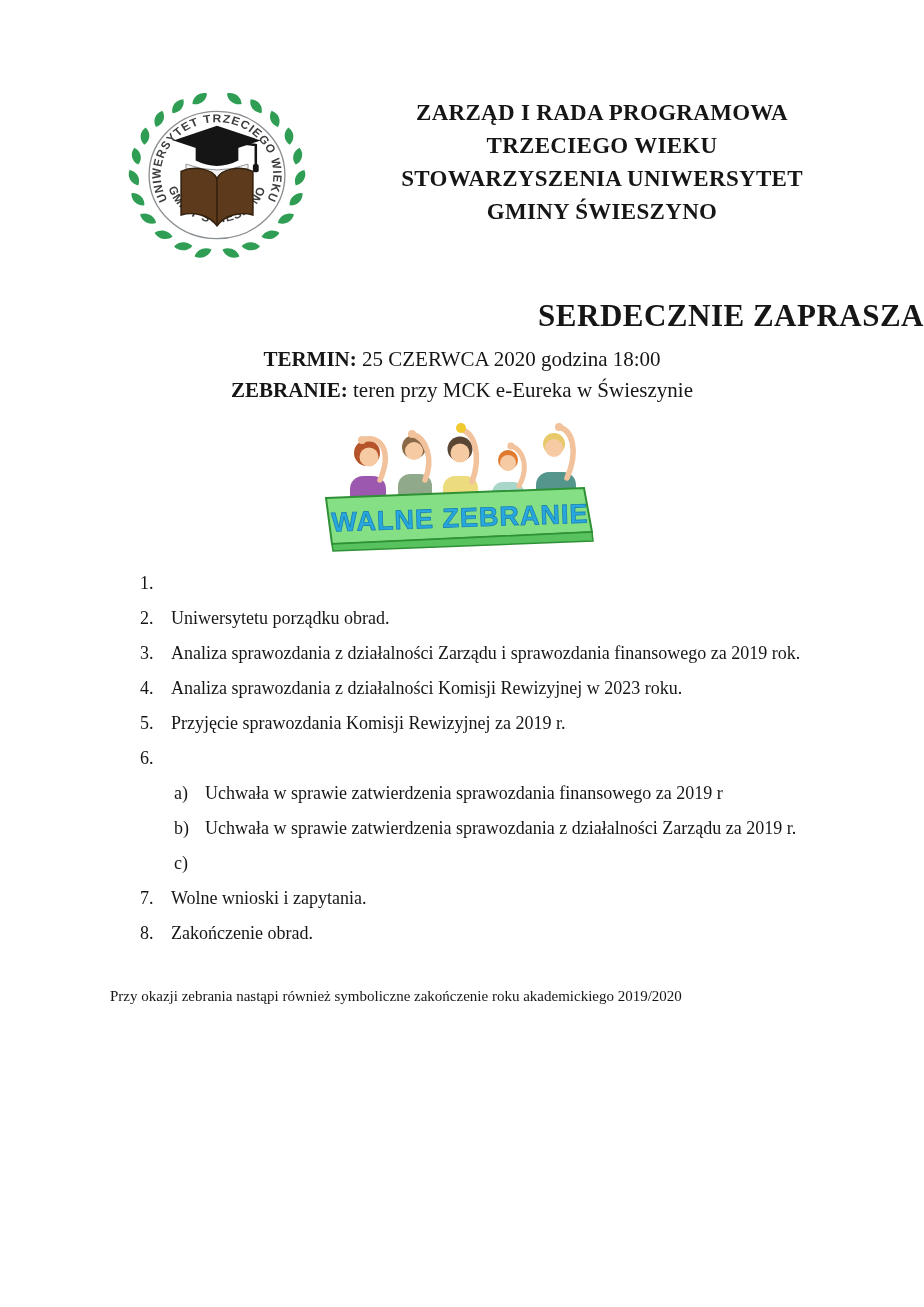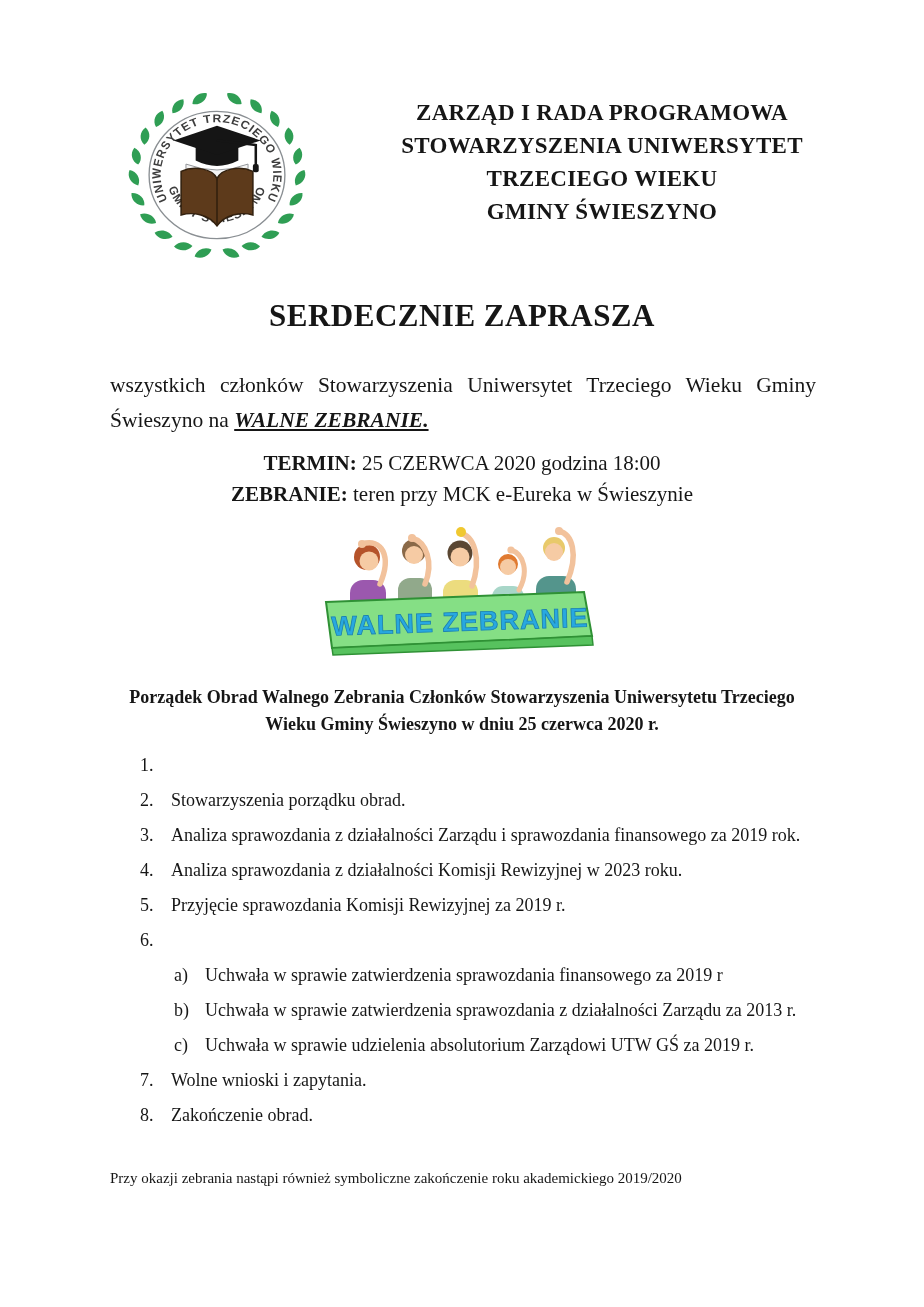--- a/index.html
+++ b/index.html
@@ -6,21 +6,21 @@
   .page{
     width:924px;height:1307px;background:#ffffff;margin:0 auto;
     font-family:"Liberation Serif",serif;color:#161616;
     position:relative;overflow:hidden;box-sizing:border-box;
   }
   
   .header-row{display:flex;align-items:flex-start;padding:84px 80px 0 120px;gap:46px;}
   .logo{flex:none;}
   .header-text{flex:1;text-align:center;font-weight:bold;font-size:23px;line-height:33px;padding-top:12px;letter-spacing:.3px;font-family:Liberation Serif, serif;}
   
-  .main-title{margin-top:32px;text-align:center;font-size:31px;font-weight:bold;letter-spacing:.5px;}
+  .main-title{margin-top:32px;text-align:right;font-size:31px;font-weight:bold;letter-spacing:.5px;}
   
   .invitation{margin:34px 108px 0 110px;font-size:21.5px;line-height:35px;text-align:justify;}
   .invitation .highlight{font-weight:bold;font-style:italic;text-decoration:underline;}
   
   .details{margin-top:10px;text-align:center;font-size:21px;line-height:31px;}
   
   .illustration-wrap{text-align:center;margin-top:14px;}
   
   .agenda-heading{margin:24px auto 0;width:716px;text-align:center;font-weight:bold;font-size:18px;line-height:27px;}
   .agenda-list{margin:16px 96px 0 110px;}
@@ -92,30 +92,28 @@
       <g fill="#151515">
         <path d="M 78 68 L 122 68 L 122 84 Q 100 96 78 84 Z"></path>
         <polygon points="100,46 145,62 100,78 55,62"></polygon>
         <polyline points="100,62 140,67 140,88" fill="none" stroke="#151515" stroke-width="2.6"></polyline>
         <rect x="137" y="88" width="6" height="9" rx="2"></rect>
       </g>
     </svg>
 
     <div class="header-text">
       <div>ZARZĄD I RADA PROGRAMOWA</div>
+      <div>TRZECIEGO WIEKU</div>
       <div>STOWARZYSZENIA UNIWERSYTET</div>
-      <div>TRZECIEGO WIEKU</div>
       <div>GMINY ŚWIESZYNO</div>
     </div>
   </div>
 
   <div class="main-title">SERDECZNIE ZAPRASZA</div>
 
-  <p class="invitation"><span>wszystkich członków Stowarzyszenia Uniwersytet Trzeciego Wieku Gminy Świeszyno na</span>
-    <span class="highlight">WALNE ZEBRANIE.</span></p>
 
   <div class="details">
     <div><b>TERMIN:</b>
       <span>25 CZERWCA 2020 godzina 18:00</span></div>
     <div><b>ZEBRANIE:</b>
       <span>teren przy MCK e-Eureka w Świeszynie</span></div>
   </div>
 
   <div class="illustration-wrap">
     <svg width="280" height="132" viewBox="0 0 280 132">
@@ -161,31 +159,30 @@
       </g>
 
       <g>
         <polygon points="4,78 262,68 270,112 10,124" stroke="#2f9135" stroke-width="2" fill="#85df85"></polygon>
         <polygon points="10,124 270,112 271,121 11,131" stroke="#2f9135" stroke-width="1.5" fill="#57c25e"></polygon>
         <text x="138" y="107" text-anchor="middle" transform="rotate(-2 138 100)" font-family="Liberation Sans, sans-serif" font-weight="bold" font-size="27" letter-spacing="1" stroke="#1a7fb0" stroke-width="0.8" fill="#28a8e0">WALNE ZEBRANIE</text>
       </g>
     </svg>
   </div>
 
-  <div class="agenda-heading">Porządek Obrad Walnego Zebrania Członków Stowarzyszenia Uniwersytetu Trzeciego Wieku Gminy Świeszyno w dniu 25 czerwca 2020 r.</div>
 
   <div class="agenda-list">
 
       <div class="agenda-item" data-level="1">
         <span class="marker">1.</span>
       </div>
 
       <div class="agenda-item" data-level="1">
         <span class="marker">2.</span>
-        <span class="text">Stowarzyszenia porządku obrad.</span>
+        <span class="text">Uniwersytetu porządku obrad.</span>
       </div>
 
       <div class="agenda-item" data-level="1">
         <span class="marker">3.</span>
         <span class="text">Analiza sprawozdania z działalności Zarządu i sprawozdania finansowego za 2019 rok.</span>
       </div>
 
       <div class="agenda-item" data-level="1">
         <span class="marker">4.</span>
         <span class="text">Analiza sprawozdania z działalności Komisji Rewizyjnej w 2023 roku.</span>
@@ -200,26 +197,25 @@
         <span class="marker">6.</span>
       </div>
 
       <div class="agenda-item" data-level="2">
         <span class="marker">a)</span>
         <span class="text">Uchwała w sprawie zatwierdzenia sprawozdania finansowego za 2019 r</span>
       </div>
 
       <div class="agenda-item" data-level="2">
         <span class="marker">b)</span>
-        <span class="text">Uchwała w sprawie zatwierdzenia sprawozdania z działalności Zarządu za 2013 r.</span>
+        <span class="text">Uchwała w sprawie zatwierdzenia sprawozdania z działalności Zarządu za 2019 r.</span>
       </div>
 
       <div class="agenda-item" data-level="2">
         <span class="marker">c)</span>
-        <span class="text">Uchwała w sprawie udzielenia absolutorium Zarządowi UTW GŚ za 2019 r.</span>
       </div>
 
       <div class="agenda-item" data-level="1">
         <span class="marker">7.</span>
         <span class="text">Wolne wnioski i zapytania.</span>
       </div>
 
       <div class="agenda-item" data-level="1">
         <span class="marker">8.</span>
         <span class="text">Zakończenie obrad.</span>

